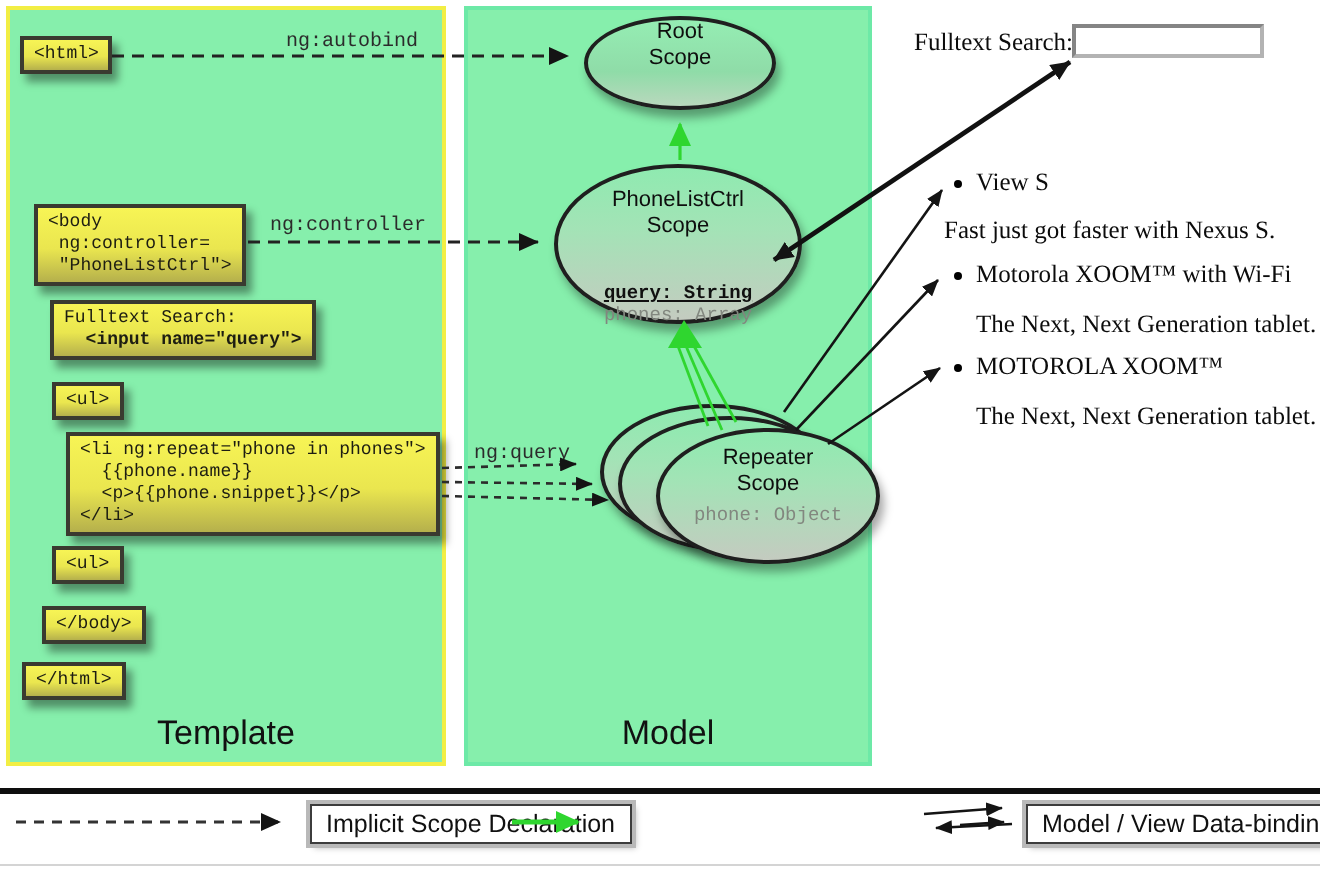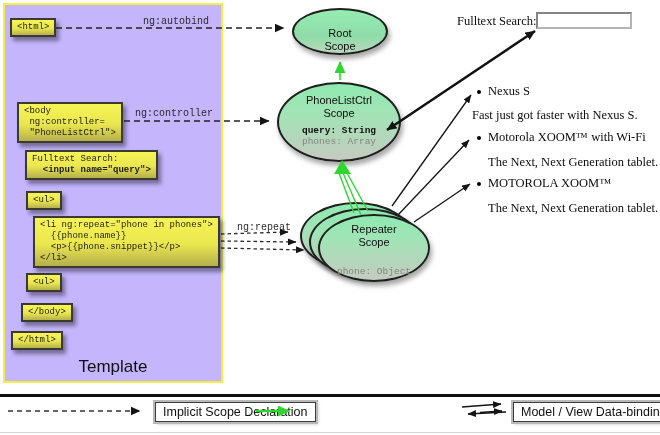--- a/index.html
+++ b/index.html
@@ -1,19 +1,19 @@
 <!DOCTYPE html>
 <html><head>
 <meta charset="utf-8">
 <style>
   html,body{margin:0;padding:0;background:#fff;}
   .canvas{position:relative;width:660px;height:435px;background:#fff;overflow:hidden;
           font-family:"Liberation Sans",sans-serif;}
   
-  .panel{position:absolute;top:3px;height:376px;background:#c4b5fd;}
+  .panel{position:absolute;top:3px;height:376px;background:#86efac;}
   .panel-template{left:3px;width:216px;border:2px solid #f2ee44;}
   .panel-model{left:232px;width:200px;border:2px solid #6de9a7;}
   .panel-view{left:443px;width:207px;border:2px solid #7a67d1;}
   .panel-title{position:absolute;bottom:4px;left:0;width:100%;text-align:center;
                font-size:17px;color:#111;}
   
   .codebox{position:absolute;display:inline-block;padding:2px 5px;
            background:linear-gradient(180deg,#f7f455 0%,#eae64f 55%,#b5b04c 100%);
            border:2px solid #3a3a30;box-shadow:3px 4px 4px rgba(0,0,0,.40);
            font-family:"Liberation Mono","DejaVu Sans Mono",monospace;
@@ -22,21 +22,21 @@
   .codebox .plain{display:block;white-space:pre;}
   
   .arrow-label{position:absolute;font-family:"Liberation Mono","DejaVu Sans Mono",monospace;
                font-size:10px;color:#2b2b2b;white-space:pre;}
   
   .ellipse{position:absolute;border:2px solid #1f1f1f;border-radius:50%;
            background:linear-gradient(180deg,#8feab0 0%,#a3e3b6 40%,#c4cbc0 100%);
            box-shadow:2px 4px 5px rgba(0,0,0,.35);
            display:flex;flex-direction:column;align-items:center;}
   .ellipse-root{background:linear-gradient(180deg,#95edb3 0%,#8fdca8 60%,#b9d8bd 100%);
-                justify-content:flex-end;}
+                justify-content:flex-start;}
   .scope-title{font-size:11px;line-height:13px;color:#0e0e0e;text-align:center;white-space:pre;}
   .scope-prop{font-family:"Liberation Mono","DejaVu Sans Mono",monospace;font-size:9.5px;
               line-height:11px;}
   .prop-bold{font-weight:bold;color:#101010;}
   .prop-gray{color:#82877f;text-align:right;}
   
   .view-text{position:absolute;font-family:"Liberation Serif",serif;font-size:12.5px;
              color:#0c0c0c;white-space:nowrap;}
   .bullet{position:absolute;width:4px;height:4px;border-radius:50%;background:#000;}
   .search-input{position:absolute;left:536px;top:12px;width:88px;height:13px;
@@ -53,64 +53,67 @@
   .overlay{position:absolute;left:0;top:0;width:660px;height:435px;pointer-events:none;}
 </style>
 </head>
 <body>
 
 <div class="canvas">
 
   <div class="panel panel-template">
     <div class="panel-title">Template</div>
   </div>
+  <div class="panel panel-model">
+    <div class="panel-title">Model</div>
+  </div>
 
   <div class="codebox" style="left:10px;top:18px;">&lt;html&gt;</div>
   <div class="codebox" style="left:17px;top:102px;">&lt;body
  ng:controller=
  "PhoneListCtrl"&gt;</div>
   <div class="codebox" style="left:25px;top:150px;"><span class="plain">Fulltext Search:</span><span class="bold">  &lt;input name="query"&gt;</span></div>
   <div class="codebox" style="left:26px;top:191px;">&lt;ul&gt;</div>
   <div class="codebox" style="left:33px;top:216px;">&lt;li ng:repeat="phone in phones"&gt;
   {{phone.name}}
   &lt;p&gt;{{phone.snippet}}&lt;/p&gt;
 &lt;/li&gt;</div>
   <div class="codebox" style="left:26px;top:273px;">&lt;ul&gt;</div>
   <div class="codebox" style="left:21px;top:303px;">&lt;/body&gt;</div>
   <div class="codebox" style="left:11px;top:331px;">&lt;/html&gt;</div>
 
   <div class="arrow-label" style="left:143px;top:16px;">ng:autobind</div>
   <div class="arrow-label" style="left:135px;top:108px;">ng:controller</div>
-  <div class="arrow-label" style="left:237px;top:222px;">ng:repeat</div>
+  <div class="arrow-label" style="left:237px;top:222px;">ng:query</div>
 
   <div class="ellipse ellipse-root" style="left:292px;top:8px;width:92px;height:43px;">
     <div class="scope-title">Root
 Scope</div>
   </div>
 
   <div class="ellipse" style="left:277px;top:82px;width:120px;height:76px;padding-top:0;">
     <div class="scope-title" style="margin-top:10px;">PhoneListCtrl
 Scope</div>
-    <div class="scope-prop prop-bold" style="margin-top:5px;">query: String</div>
+    <div class="scope-prop prop-bold" style="margin-top:21px;text-decoration:underline;">query: String</div>
     <div class="scope-prop prop-gray">phones: Array</div>
   </div>
 
   <div class="ellipse" style="left:300px;top:202px;width:108px;height:64px;"></div>
   <div class="ellipse" style="left:309px;top:208px;width:108px;height:64px;"></div>
-  <div class="ellipse" style="left:318px;top:214px;width:108px;height:64px;gap:14px;">
+  <div class="ellipse" style="left:328px;top:214px;width:108px;height:64px;">
     <div class="scope-title" style="margin-top:7px;">Repeater
 Scope</div>
     <div class="scope-prop prop-gray" style="margin-top:3px;">phone: Object</div>
   </div>
 
   <div class="view-text" style="left:457px;top:14px;">Fulltext Search:</div>
   <input class="search-input" type="text" value="" style="">
 
   <span class="bullet" style="left:477px;top:90px;"></span>
-  <div class="view-text" style="left:488px;top:84px;">Nexus S</div>
+  <div class="view-text" style="left:488px;top:84px;">View S</div>
   <div class="view-text" style="left:472px;top:108px;">Fast just got faster with Nexus S.</div>
 
   <span class="bullet" style="left:477px;top:136px;"></span>
   <div class="view-text" style="left:488px;top:130px;">Motorola XOOM™ with Wi-Fi</div>
   <div class="view-text" style="left:488px;top:155px;">The Next, Next Generation tablet.</div>
 
   <span class="bullet" style="left:477px;top:182px;"></span>
   <div class="view-text" style="left:488px;top:176px;font-family:Liberation Serif, serif;">MOTOROLA XOOM™</div>
   <div class="view-text" style="left:488px;top:201px;">The Next, Next Generation tablet.</div>
 

